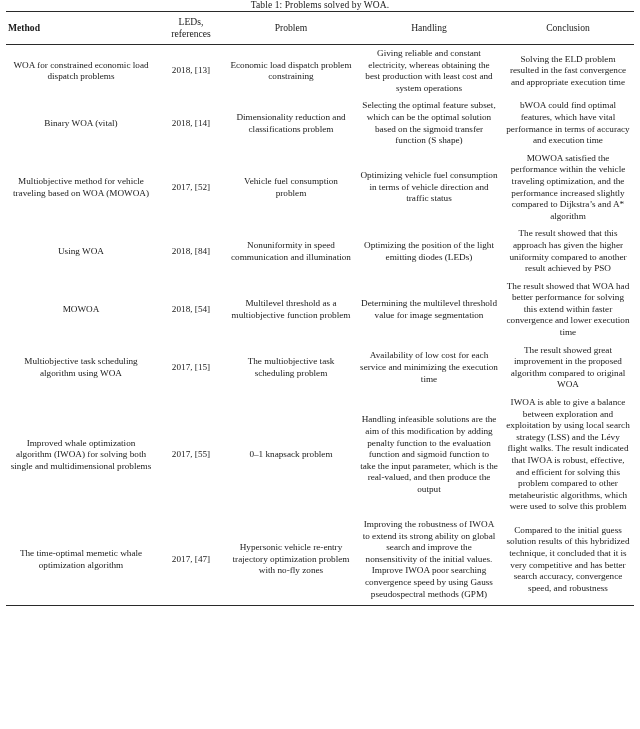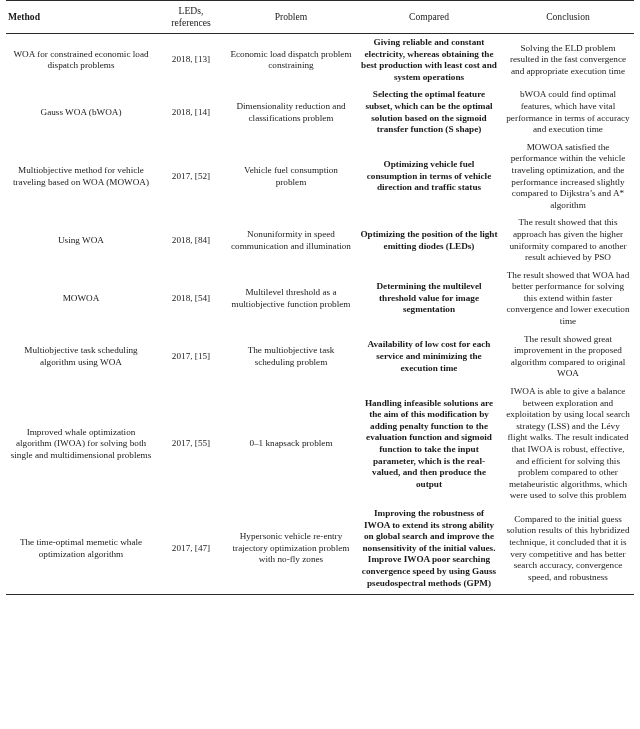--- a/index.html
+++ b/index.html
@@ -81,64 +81,64 @@
   td.cell-purpose,
   td.cell-conclusion {
     text-align: center;
   }
   td.cell-conclusion {
     vertical-align: top;
     padding-top: 3px;
   }
   td.cell-purpose {
     vertical-align: middle;
-    font-weight: bold;
   }
   .w-method { width: 150px; }
   .w-year { width: 70px; }
   .w-problem { width: 130px; }
   .w-purpose { width: 146px; }
   .w-conclusion { width: 132px; }
 </style>
 </head>
 <body>
 
 <div class="page">
 
+  <div class="table-caption">Table 1: Problems solved by WOA.</div>
 
   <table class="data-table">
     <colgroup>
       <col class="w-method">
       <col class="w-year">
       <col class="w-problem">
       <col class="w-purpose">
       <col class="w-conclusion">
     </colgroup>
     <thead>
       <tr class="head-row">
         <th class="col-method">Method</th>
         <th class="col-year">
           <span>LEDs,</span><br>
           <span>references</span>
         </th>
         <th class="col-problem">Problem</th>
-        <th class="col-purpose">Compared</th>
+        <th class="col-purpose">Handling</th>
         <th class="col-conclusion">Conclusion</th>
       </tr>
     </thead>
     <tbody>
       <tr>
         <td class="cell-method">WOA for constrained economic load dispatch problems</td>
         <td class="cell-year">2018, [13]</td>
         <td class="cell-problem">Economic load dispatch problem constraining</td>
         <td class="cell-purpose">Giving reliable and constant electricity, whereas obtaining the best production with least cost and system operations</td>
         <td class="cell-conclusion">Solving the ELD problem resulted in the fast convergence and appropriate execution time</td>
       </tr>
       <tr>
-        <td class="cell-method">Gauss WOA (bWOA)</td>
+        <td class="cell-method">Binary WOA (vital)</td>
         <td class="cell-year">2018, [14]</td>
         <td class="cell-problem">Dimensionality reduction and classifications problem</td>
         <td class="cell-purpose">Selecting the optimal feature subset, which can be the optimal solution based on the sigmoid transfer function (S shape)</td>
         <td class="cell-conclusion">bWOA could find optimal features, which have vital performance in terms of accuracy and execution time</td>
       </tr>
       <tr>
         <td class="cell-method">Multiobjective method for vehicle traveling based on WOA (MOWOA)</td>
         <td class="cell-year">2017, [52]</td>
         <td class="cell-problem">Vehicle fuel consumption problem</td>
         <td class="cell-purpose">Optimizing vehicle fuel consumption in terms of vehicle direction and traffic status</td>

